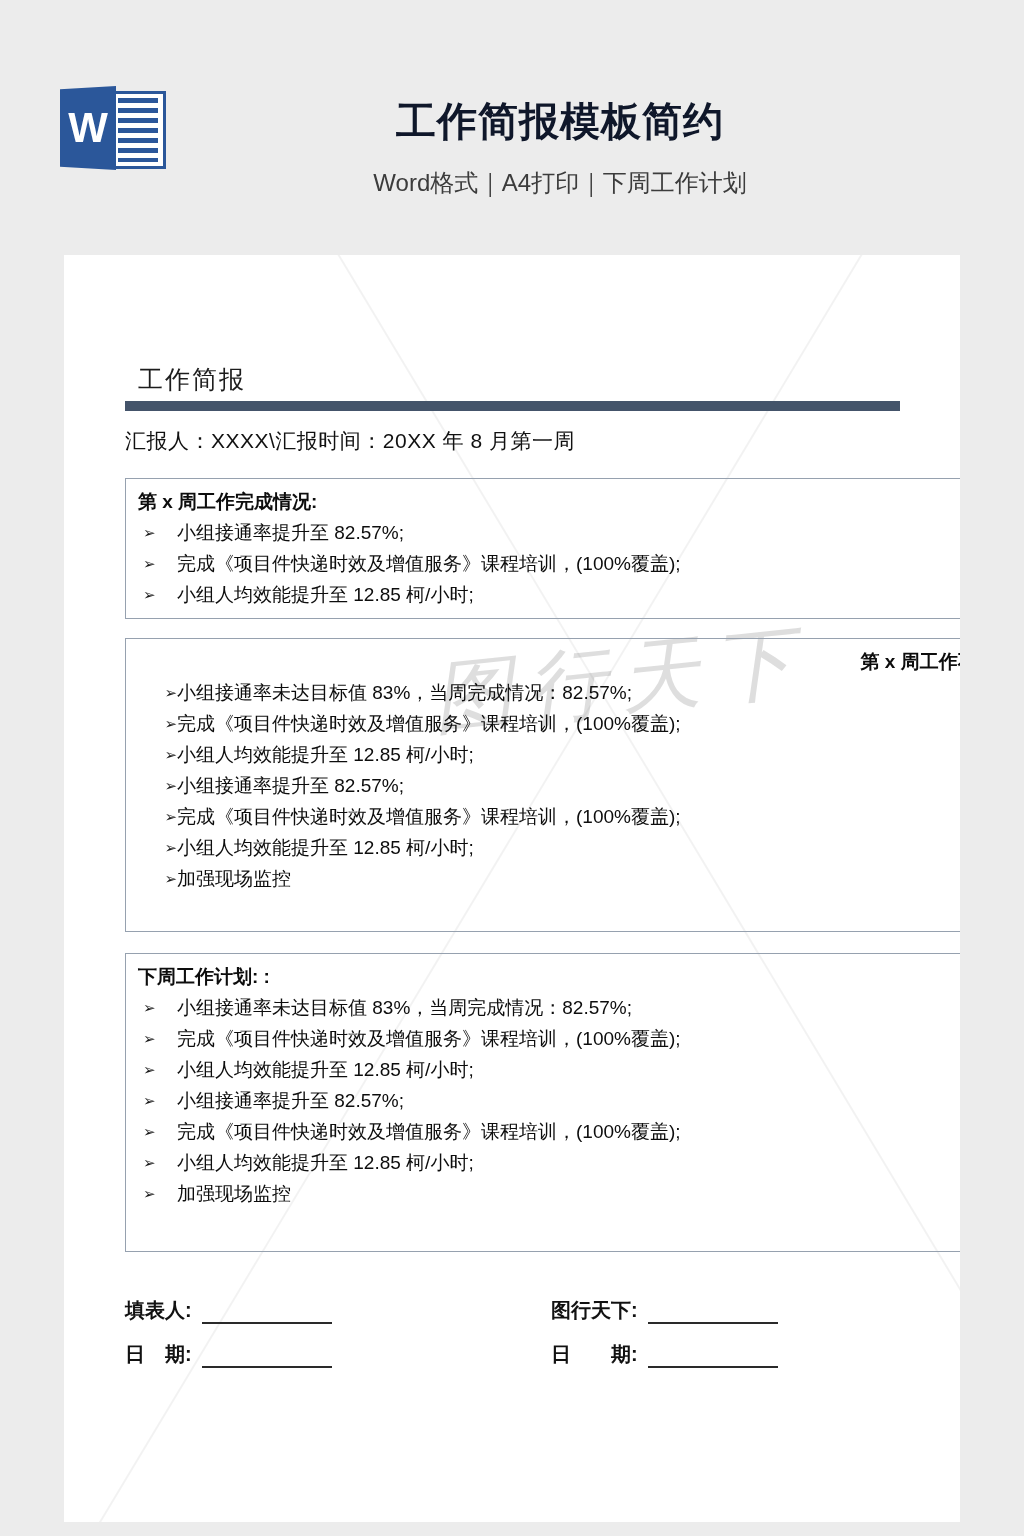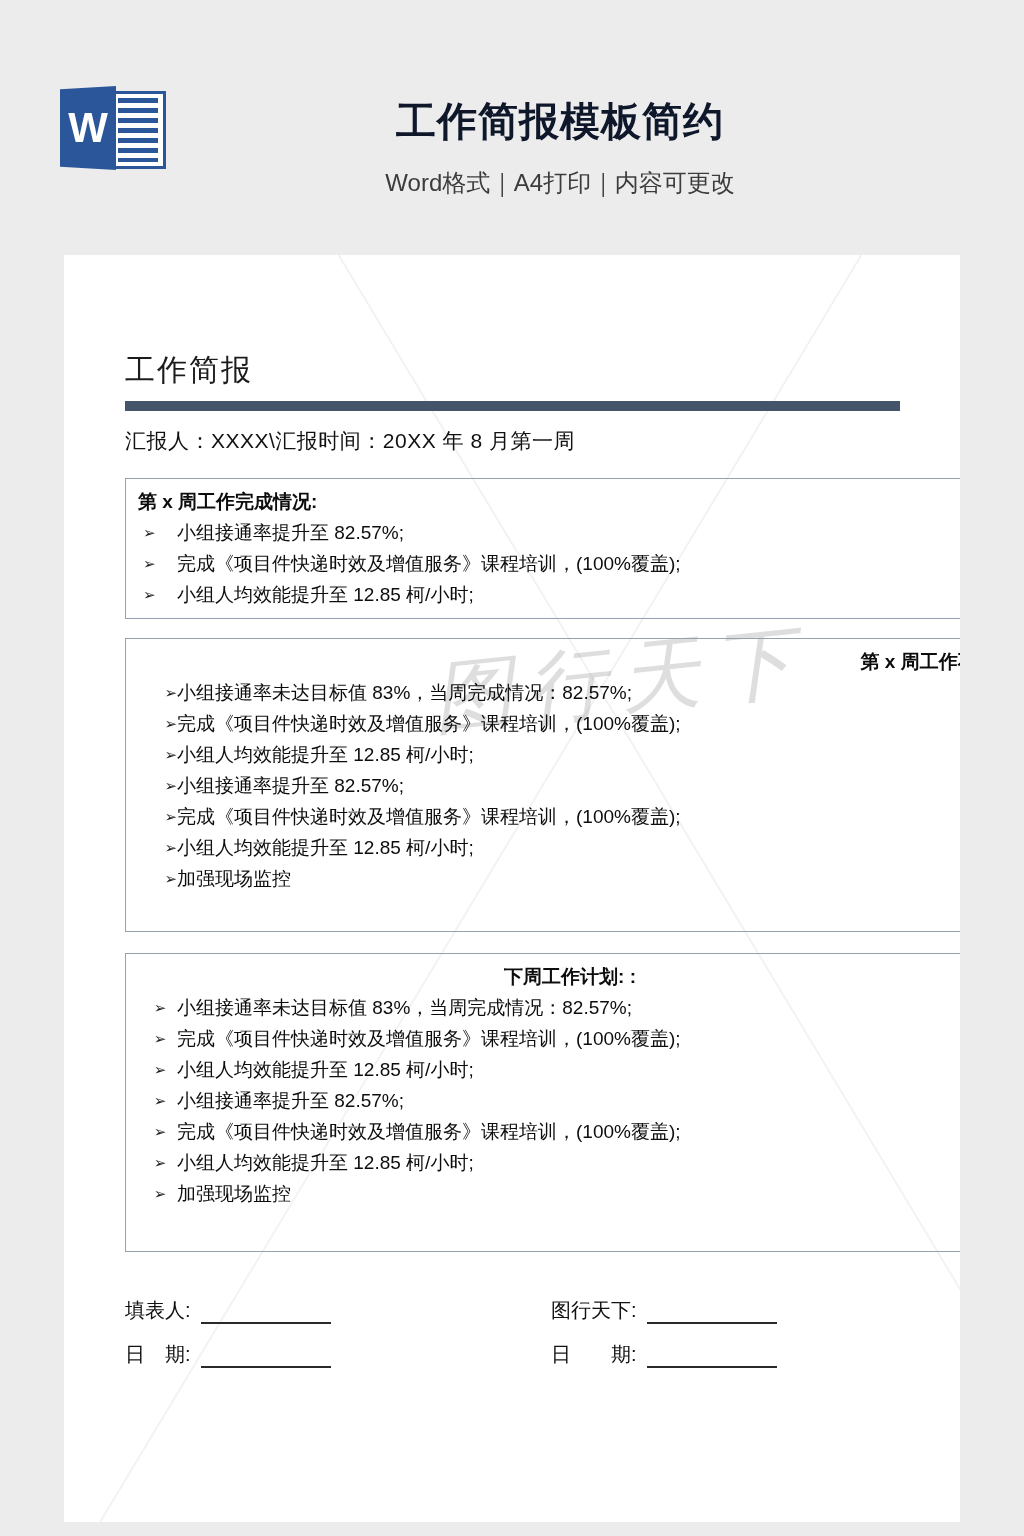--- a/index.html
+++ b/index.html
@@ -17,42 +17,42 @@
     background:repeating-linear-gradient(180deg,#2b579a 0 5px,#ffffff 5px 10px);}
   .icon-front{position:absolute;left:0;top:0;width:56px;height:84px;background:#2b579a;
     clip-path:polygon(0 4%,100% 0,100% 100%,0 96%);
     display:flex;align-items:center;justify-content:center;}
   .icon-front span{color:#fff;font-size:42px;font-weight:700;line-height:1;}
   .header-text{position:absolute;left:262px;top:94px;width:596px;text-align:center;}
   .header-title{font-size:40px;font-weight:700;color:#0f172a;letter-spacing:1px;}
   .header-subtitle{margin-top:18px;font-size:24px;color:#3c3c3c;}
   
   .page{position:absolute;left:64px;top:255px;width:896px;height:1267px;background:#ffffff;overflow:hidden;}
-  .doc-title{position:absolute;left:61px;top:95px;margin:0;font-size:30px;font-weight:400;color:#1c1c1c;letter-spacing:2px;}
+  .doc-title{position:absolute;left:61px;top:95px;margin:13px;font-size:25px;font-weight:400;color:#1c1c1c;letter-spacing:2px;}
   .rule{position:absolute;left:61px;top:146px;width:775px;height:10px;background:#44546a;}
   .meta{position:absolute;left:61px;top:172px;font-size:21px;color:#111;letter-spacing:.5px;}
   
   .watermark{position:absolute;left:316px;top:372px;width:480px;text-align:center;
     font-size:80px;font-style:italic;letter-spacing:14px;color:rgba(90,90,90,0.20);
     transform:rotate(-6deg);pointer-events:none;white-space:nowrap;}
   .wm-line{position:absolute;left:-464px;top:434px;width:2000px;height:2px;background:rgba(0,0,0,0.05);pointer-events:none;}
   .wm-line-1{transform:rotate(59deg);}
   .wm-line-2{transform:rotate(-59deg);}
   
   .box{position:absolute;left:61px;width:892px;border:1.5px solid #96a1af;box-sizing:border-box;
     padding:7px 14px 0 12px;background:transparent;}
   .box-0{top:223px;height:141px;}
   .box-1{top:383px;height:294px;text-align:right;}
-  .box-2{top:698px;height:299px;text-align:center;}
+  .box-2{top:698px;height:299px;}
   .box-heading{font-size:19px;font-weight:700;line-height:31px;color:#0d0d0d;}
   .bullet-row{display:flex;line-height:31px;}
   .bullet-mark{flex:0 0 34px;padding-left:5px;font-size:15px;color:#1a1a1a;}
   .bullet-text{font-size:19px;color:#0d0d0d;}
   
-  .sig{position:absolute;font-size:20px;color:#111;white-space:nowrap;}
+  .sig{position:absolute;font-size:20px;color:#111;white-space:nowrap;font-weight:bold;}
   .sig-l1{left:61px;top:1042px;}
   .sig-l2{left:61px;top:1086px;}
   .sig-r1{left:487px;top:1042px;}
   .sig-r2{left:487px;top:1086px;}
   .sig-line{display:inline-block;width:130px;height:22px;margin-left:10px;
     border-bottom:2px solid #2a2a2a;vertical-align:bottom;}
 </style>
 </head>
 <body>
 
@@ -62,21 +62,21 @@
     <div class="icon-page">
       <div class="icon-lines"></div>
     </div>
     <div class="icon-front">
       <span>W</span>
     </div>
   </div>
 
   <div class="header-text">
     <div class="header-title">工作简报模板简约</div>
-    <div class="header-subtitle">Word格式｜A4打印｜内容可更改</div>
+    <div class="header-subtitle">Word格式｜A4打印｜下周工作计划</div>
   </div>
 
   <div class="page">
     <div class="wm-line wm-line-1"></div>
     <div class="wm-line wm-line-2"></div>
     <div class="watermark">图行天下</div>
 
     <h1 class="doc-title">工作简报</h1>
     <div class="rule"></div>
     <div class="meta">汇报人：XXXX\汇报时间：20XX 年 8 月第一周</div>

